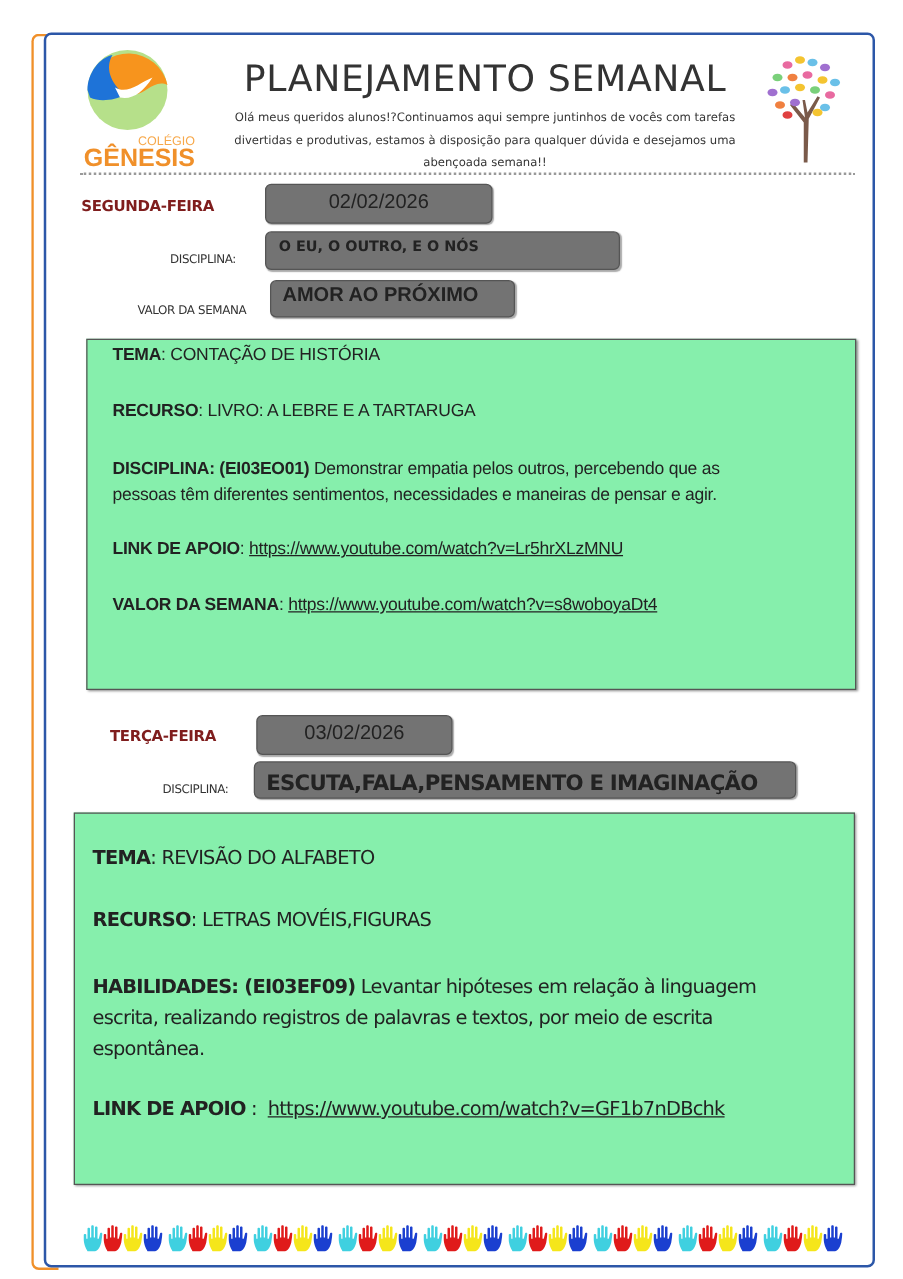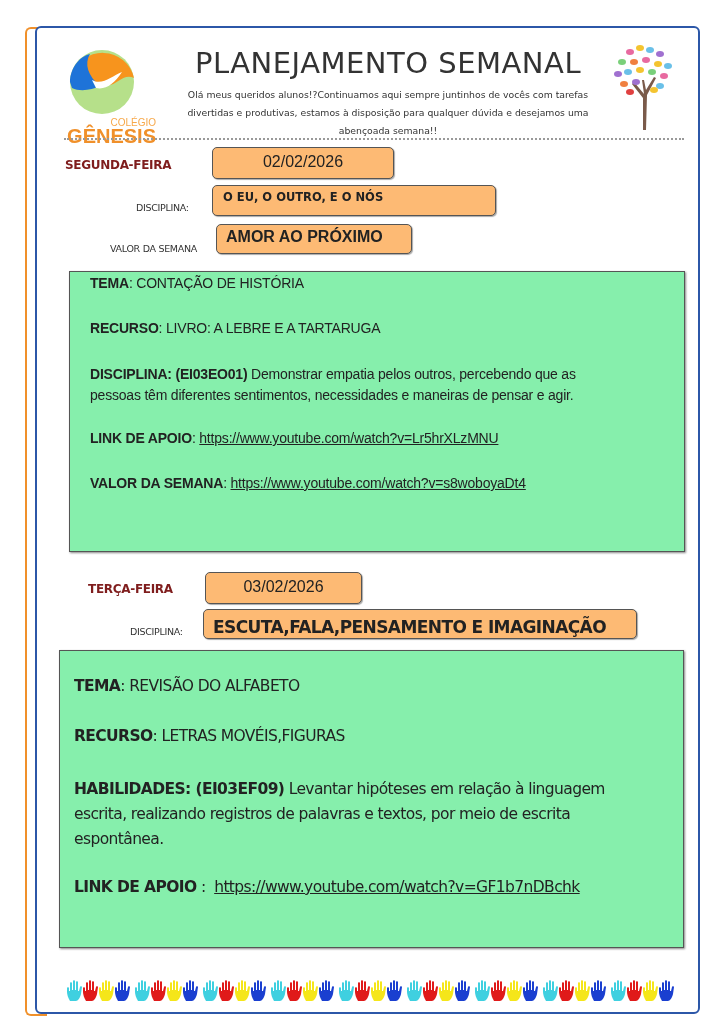--- a/index.html
+++ b/index.html
@@ -1,25 +1,25 @@
 <!DOCTYPE html>
 <html><head>
 <meta charset="utf-8">
 <style>
   html, body { margin:0; padding:0; background:#ffffff; }
   body { width:722px; height:1023px; position:relative; overflow:hidden; font-family:"Liberation Sans", sans-serif; color:#222; }
   .orange-border { position:absolute; left:25px; top:27px; width:20px; height:985px; border:2px solid #f0902a; border-right:none; border-radius:6px 0 0 6px; }
   .blue-border { position:absolute; left:35px; top:26px; width:661px; height:984px; border:2px solid #2c57a8; border-radius:6px; background:#fff; }
-  .logo { position:absolute; left:62px; top:46px; width:98px; height:98px; }
+  .logo { position:absolute; left:62px; top:36px; width:98px; height:98px; }
   .title { position:absolute; left:170px; top:46px; width:436px; text-align:center; font-family:"DejaVu Sans", sans-serif; font-size:29px; color:#333; letter-spacing:0.5px; }
   .subtitle { position:absolute; left:172px; top:86px; width:432px; text-align:center; font-family:"DejaVu Sans", sans-serif; font-size:9.3px; line-height:18px; color:#333; }
   .tree { position:absolute; left:610px; top:40px; width:70px; height:92px; }
   .dotted { position:absolute; left:64px; top:138px; width:620px; border-top:2px dotted #999; }
   .day-label { position:absolute; font-weight:bold; font-size:12px; color:#7f1d1d; font-family:"DejaVu Sans", sans-serif; letter-spacing:-0.3px; }
-  .box { position:absolute; border:1px solid #555; border-radius:5px; background:#fdba74; box-shadow:1px 1px 1px #aaa; }
+  .box { position:absolute; border:1px solid #555; border-radius:5px; background:#737373; box-shadow:1px 1px 1px #aaa; }
   .date-text { font-size:16px; text-align:center; color:#222; line-height:28px; }
   .small-label { position:absolute; font-size:9.5px; color:#333; font-family:"DejaVu Sans", sans-serif; letter-spacing:-0.3px; }
   .disc1 { font-size:11.5px; font-weight:bold; padding-left:10px; line-height:22px; font-family:"DejaVu Sans", sans-serif; }
   .valor1 { font-size:16px; font-weight:bold; padding-left:9px; line-height:24px; }
   .disc2 { font-size:17px; font-weight:bold; padding-left:9px; line-height:34px; font-family:"DejaVu Sans", sans-serif; letter-spacing:-0.6px; }
   .content { position:absolute; border:1px solid #555; background:#86efac; box-shadow:1px 1px 2px #888; }
   .p { position:absolute; font-size:14px; color:#222; letter-spacing:-0.2px; }
   .p b { font-weight:bold; }
   .link { text-decoration:underline; color:#222; }
   .c2 .p { font-size:15.5px; font-family:"DejaVu Sans", sans-serif; letter-spacing:-0.6px; }

